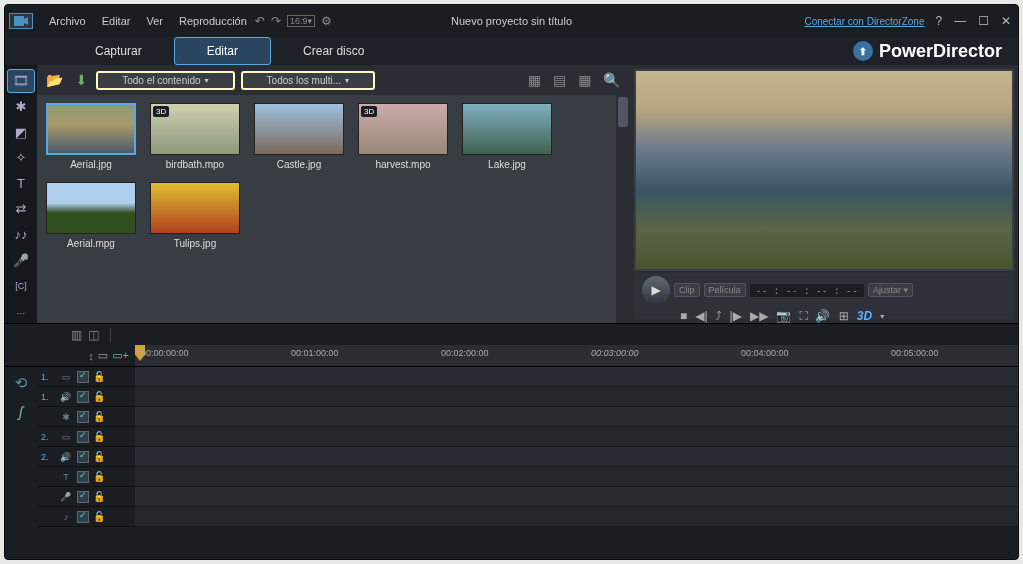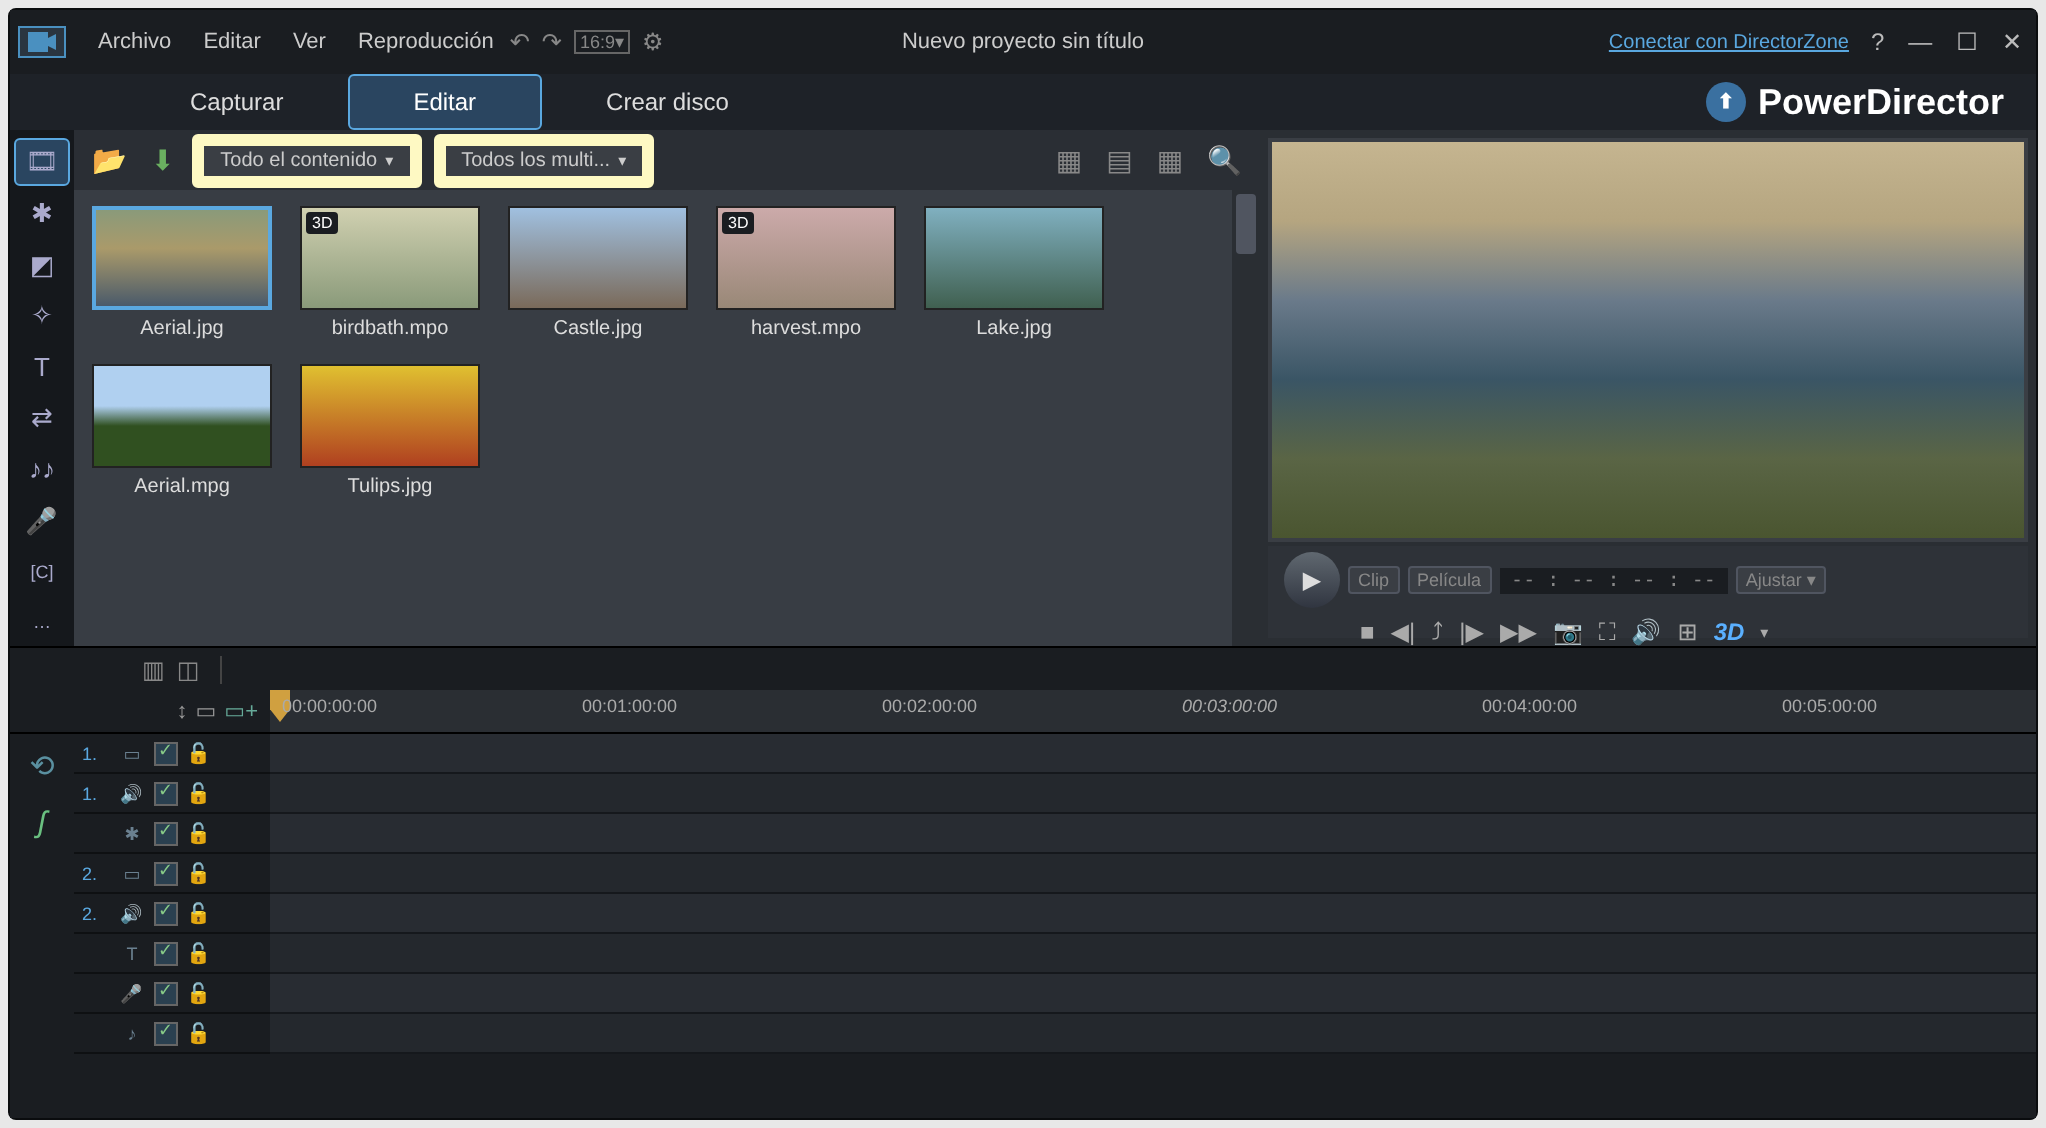--- a/index.html
+++ b/index.html
@@ -22,21 +22,21 @@
 .brand{margin-left:auto;margin-right:16px;font-size:18px;font-weight:bold;color:#fff;display:flex;align-items:center;gap:6px}
 .brand .arrow-up{width:20px;height:20px;border-radius:50%;background:#3a70a0;display:flex;align-items:center;justify-content:center;color:white;font-size:10px}
 .main{flex:1;display:flex;flex-direction:column;min-height:0}
 .upper{display:flex;height:258px}
 .sidebar{width:32px;background:#15181c;display:flex;flex-direction:column;gap:2px;padding-top:4px}
 .sb-btn{width:28px;height:26px;margin:0 2px;border-radius:3px;display:flex;align-items:center;justify-content:center;color:#aac;cursor:pointer;font-size:13px}
 .sb-btn.active{background:#2a4560;border:1px solid #5aa8e0}
 .library{flex:1;background:#383d44;display:flex;flex-direction:column}
 .lib-toolbar{height:30px;background:#2a2e34;display:flex;align-items:center;padding:0 6px;gap:6px}
 .tb-btn{color:#d0a040;font-size:14px;cursor:pointer;padding:0 3px}
-.dropdown{background:#3a3e44;border:6px solid #fef9c3;border-radius:3px;padding:2px 8px;font-size:10px;color:#ccc;cursor:pointer;display:flex;align-items:center;gap:4px}
+.dropdown{background:#3a3e44;border:2px solid #fef9c3;border-radius:3px;padding:2px 24px;font-size:10px;color:#ccc;cursor:pointer;display:flex;align-items:center;gap:4px}
 .dropdown::after{content:"▾";font-size:8px}
 .tb-spacer{flex:1}
 .lib-grid{flex:1;padding:8px;display:flex;flex-wrap:wrap;gap:12px;align-content:flex-start;overflow:auto;position:relative}
 .thumb{width:92px;display:flex;flex-direction:column;align-items:center;cursor:pointer}
 .thumb-img{width:90px;height:52px;background:#556;border:1px solid #222;position:relative;overflow:hidden}
 .thumb.selected .thumb-img{border:2px solid #5aa8e0}
 .thumb-label{font-size:10px;color:#ddd;margin-top:4px;text-align:center}
 .badge-3d{position:absolute;top:2px;left:2px;background:#1a1d21;color:#fff;font-size:8px;padding:1px 3px;border-radius:2px}
 .scroll-v{width:14px;background:#2a2e33;position:absolute;right:0;top:0;bottom:0}
 .scroll-thumb{width:10px;margin:2px;height:30px;background:#505560;border-radius:2px}

